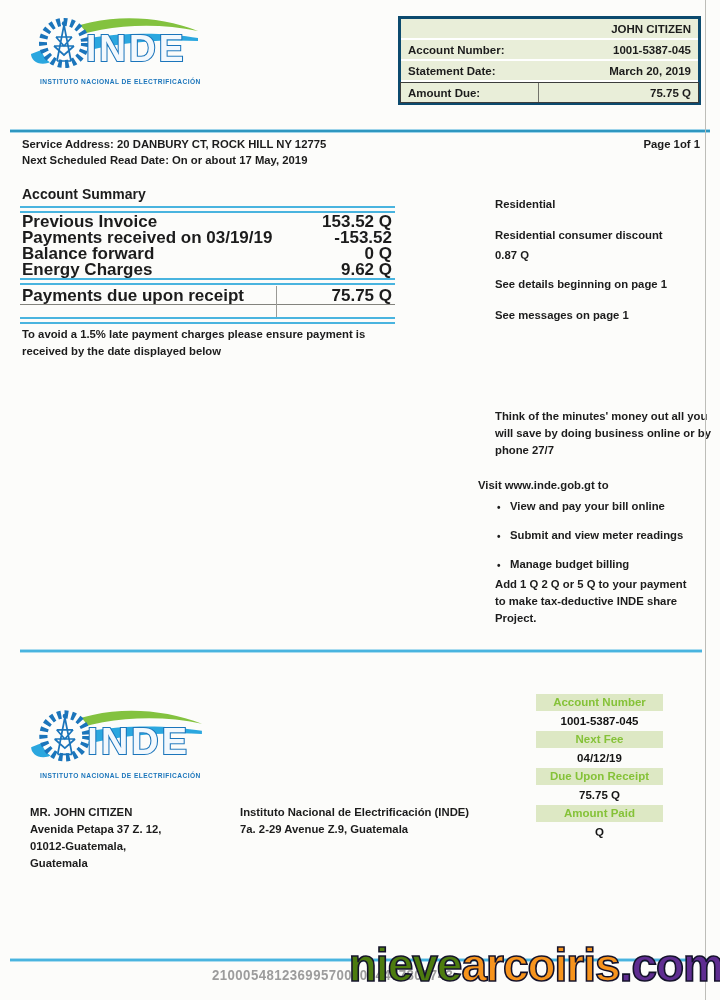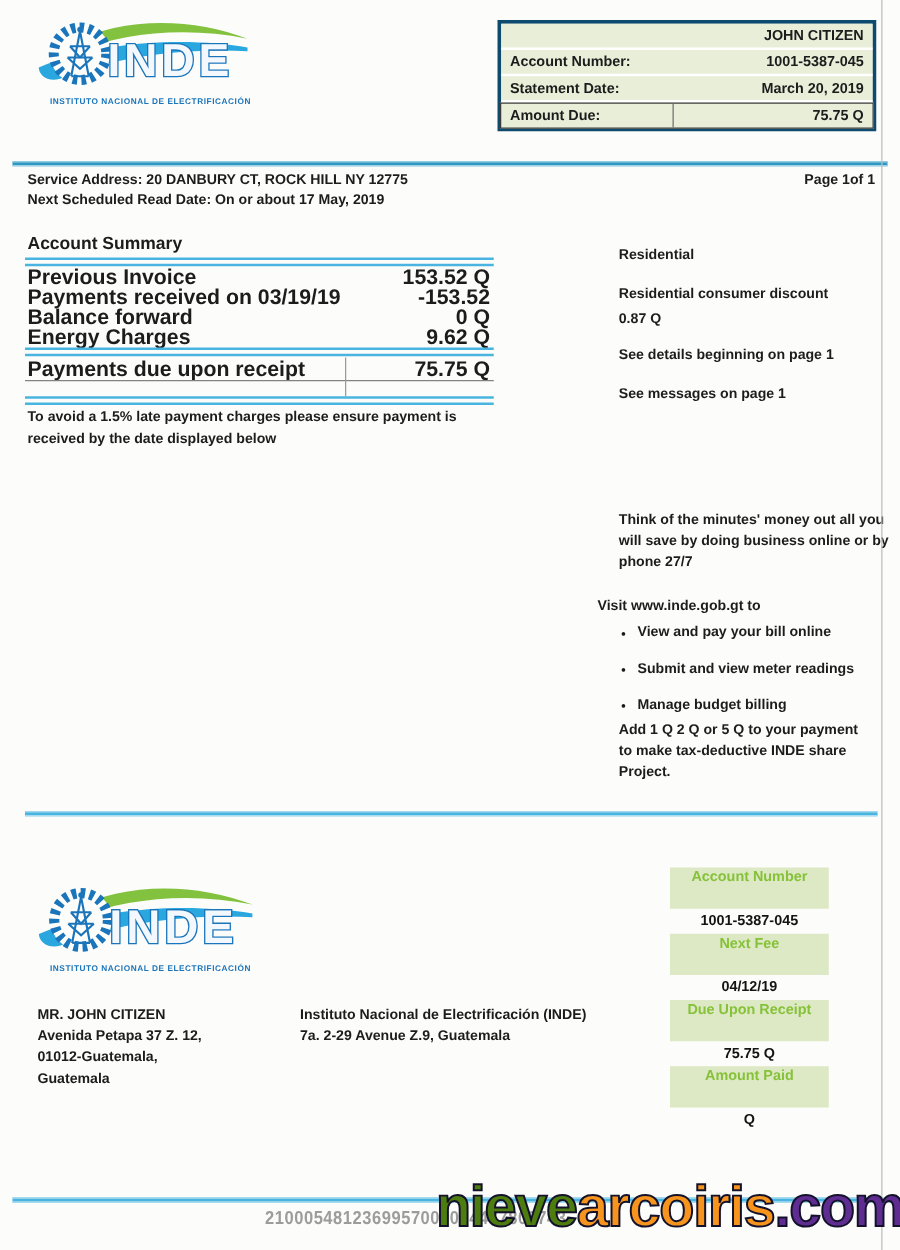--- a/index.html
+++ b/index.html
@@ -65,21 +65,21 @@
   .note{font-size:11.3px;font-weight:600;line-height:16.5px;width:372px;}
 
   
   .rc{font-size:11.3px;font-weight:600;line-height:17px;width:218px;}
   .rc-bullets .bullet-item{display:flex;margin-bottom:11px;}
   .rc-bullets .dot{width:13px;font-size:10px;padding-top:1px;}
 
   
   .stub{position:absolute;left:536px;top:694px;width:127px;text-align:center;
         font-size:11.5px;font-weight:700;}
-  .stub .band{background:#dde8c4;color:#85c238;height:33px;line-height:17px;margin-bottom:2px;}
+  .stub .band{background:#dde8c4;color:#85c238;height:17px;line-height:17px;margin-bottom:2px;}
   .stub .sval{height:16px;line-height:16px;margin-bottom:2px;color:#141414;}
 
   .addr{font-size:11.3px;font-weight:700;line-height:17px;}
 
   
   .scan-num{
     position:absolute;left:212px;top:966px;
     font-size:15px;font-weight:600;color:#9c9c9c;letter-spacing:.5px;
     transform:scaleX(.88);transform-origin:left;white-space:nowrap;
   }

